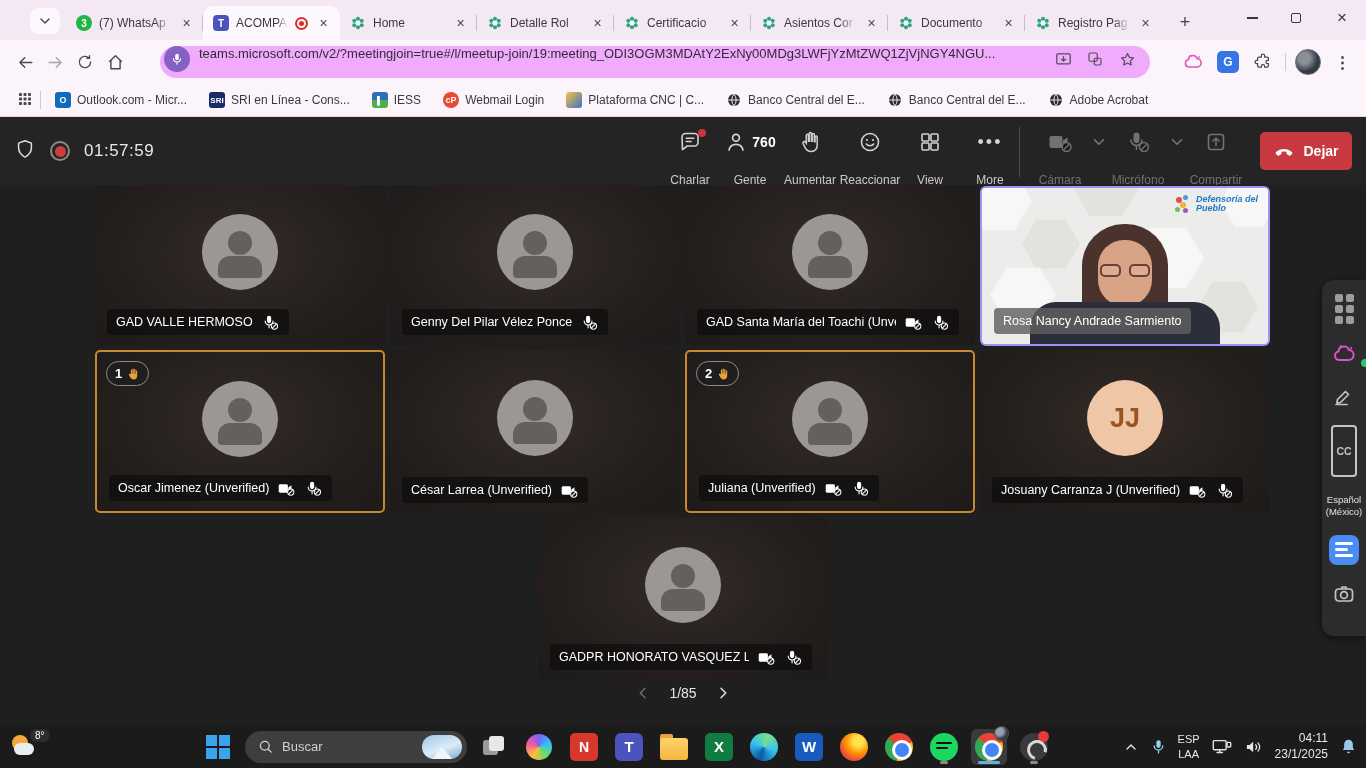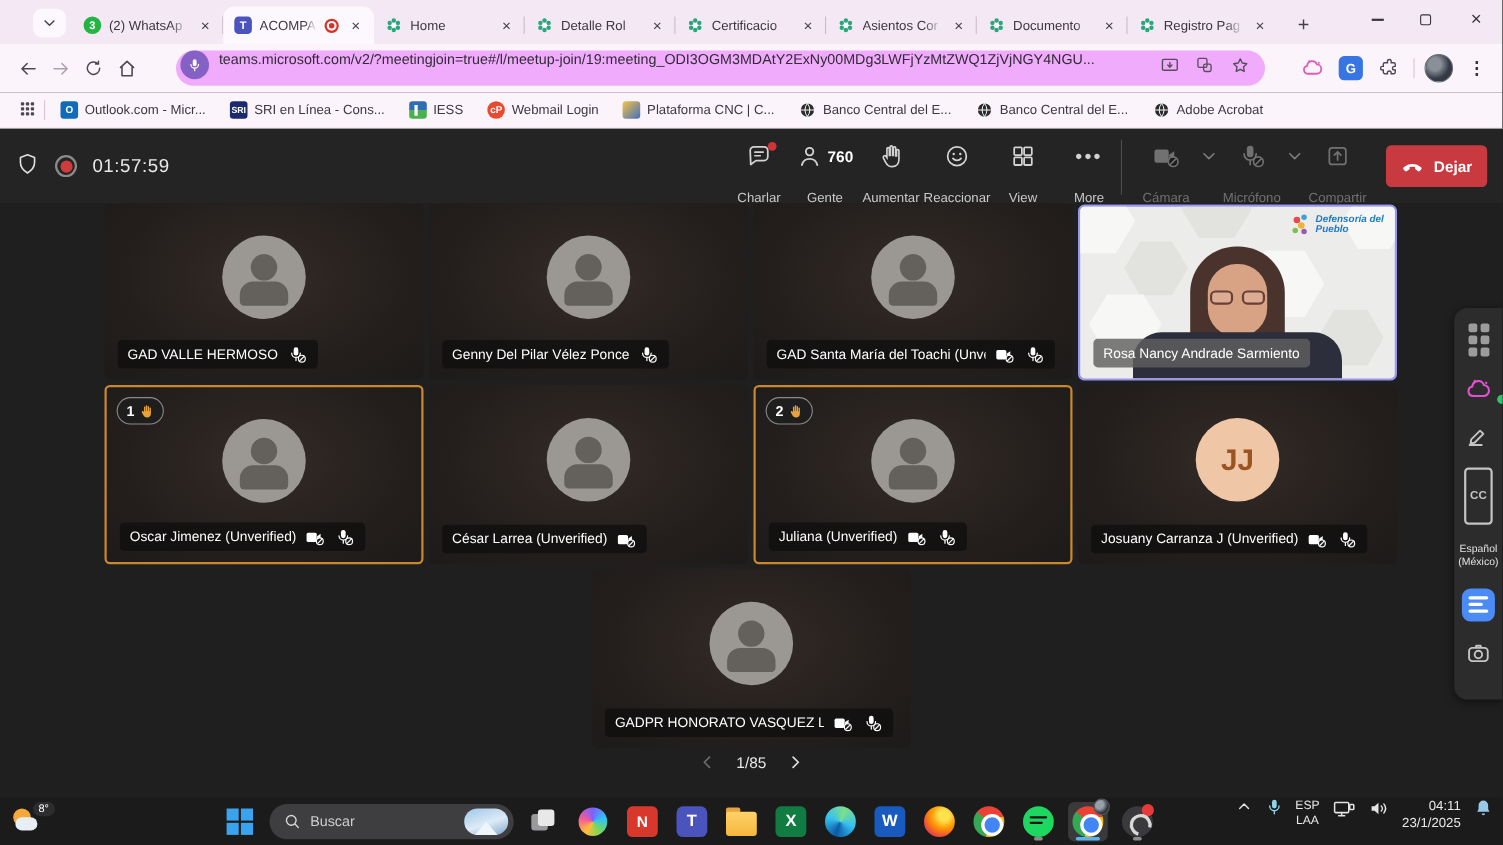--- a/index.html
+++ b/index.html
@@ -150,21 +150,21 @@
   .chromeic::after { content:""; position:absolute; left:7px; top:7px; width:14px; height:14px; border-radius:50%; background:#4285f4; border:3px solid #fff; }
   .spotic { width:28px; height:28px; border-radius:50%; background:#1ed760; position:relative; }
   .spotic::before, .spotic::after { content:""; position:absolute; left:6px; border-radius:4px; background:#121212; height:2.5px; }
   .spotic::before { top:9px; width:16px; }
   .spotic::after { top:14px; width:12px; }
   .chrome-prof { position:relative; }
   .chrome-prof .pav { position:absolute; right:-2px; top:-3px; width:15px; height:15px; border-radius:50%; background:radial-gradient(circle at 35% 35%,#98a0ab 0 30%,#2e333c 65%); border:1px solid #555; }
   .obsic { width:28px; height:28px; border-radius:50%; background:#3a3a3e; position:relative; }
   .obsic::after { content:""; position:absolute; left:7px; top:7px; width:14px; height:14px; border-radius:50%; border:3px solid #d8d8d8; border-bottom-color:transparent; transform:rotate(-30deg); }
   .obs-dot { position:absolute; right:-1px; top:-2px; width:11px; height:11px; border-radius:50%; background:#e63939; }
-  #tb-right { position:absolute; right:8px; top:0; height:43px; display:flex; align-items:flex-start; gap:11px; color:#e8e8e8; }
+  #tb-right { position:absolute; right:8px; top:0; height:43px; display:flex; align-items:center; gap:11px; color:#e8e8e8; }
   .lang { font-size:11px; line-height:1.3; text-align:center; }
   .dt { font-size:12px; text-align:right; line-height:1.3; }
   .tray-ic { display:flex; align-items:center; justify-content:center; color:#e4e4e4; }
 </style>
 </head>
 <body>
 
 <svg width="0" height="0" style="position:absolute">
   <defs>
     <symbol id="i-chevd" viewBox="0 0 24 24">
@@ -324,21 +324,21 @@
 
 <div id="tabstrip">
   <div class="tabsearch">
       <svg width="16" height="16">
         <use href="#i-chevd"></use>
       </svg>
     </div>
   <div class="tabs">
     <div class="tab">
       <span class="fav wa">3</span>
-      <span class="tab-title">(2) WhatsAp</span>
+      <span class="tab-title">(7) WhatsAp</span>
       <span class="tab-close">×</span>
         <i class="sep"></i>
     </div>
     <div class="tab active">
       <span class="fav teams">T</span>
       <span class="tab-title">ACOMPA</span>
       <span class="rec-ind"></span>
       <span class="tab-close">×</span>
     </div>
     <div class="tab">

